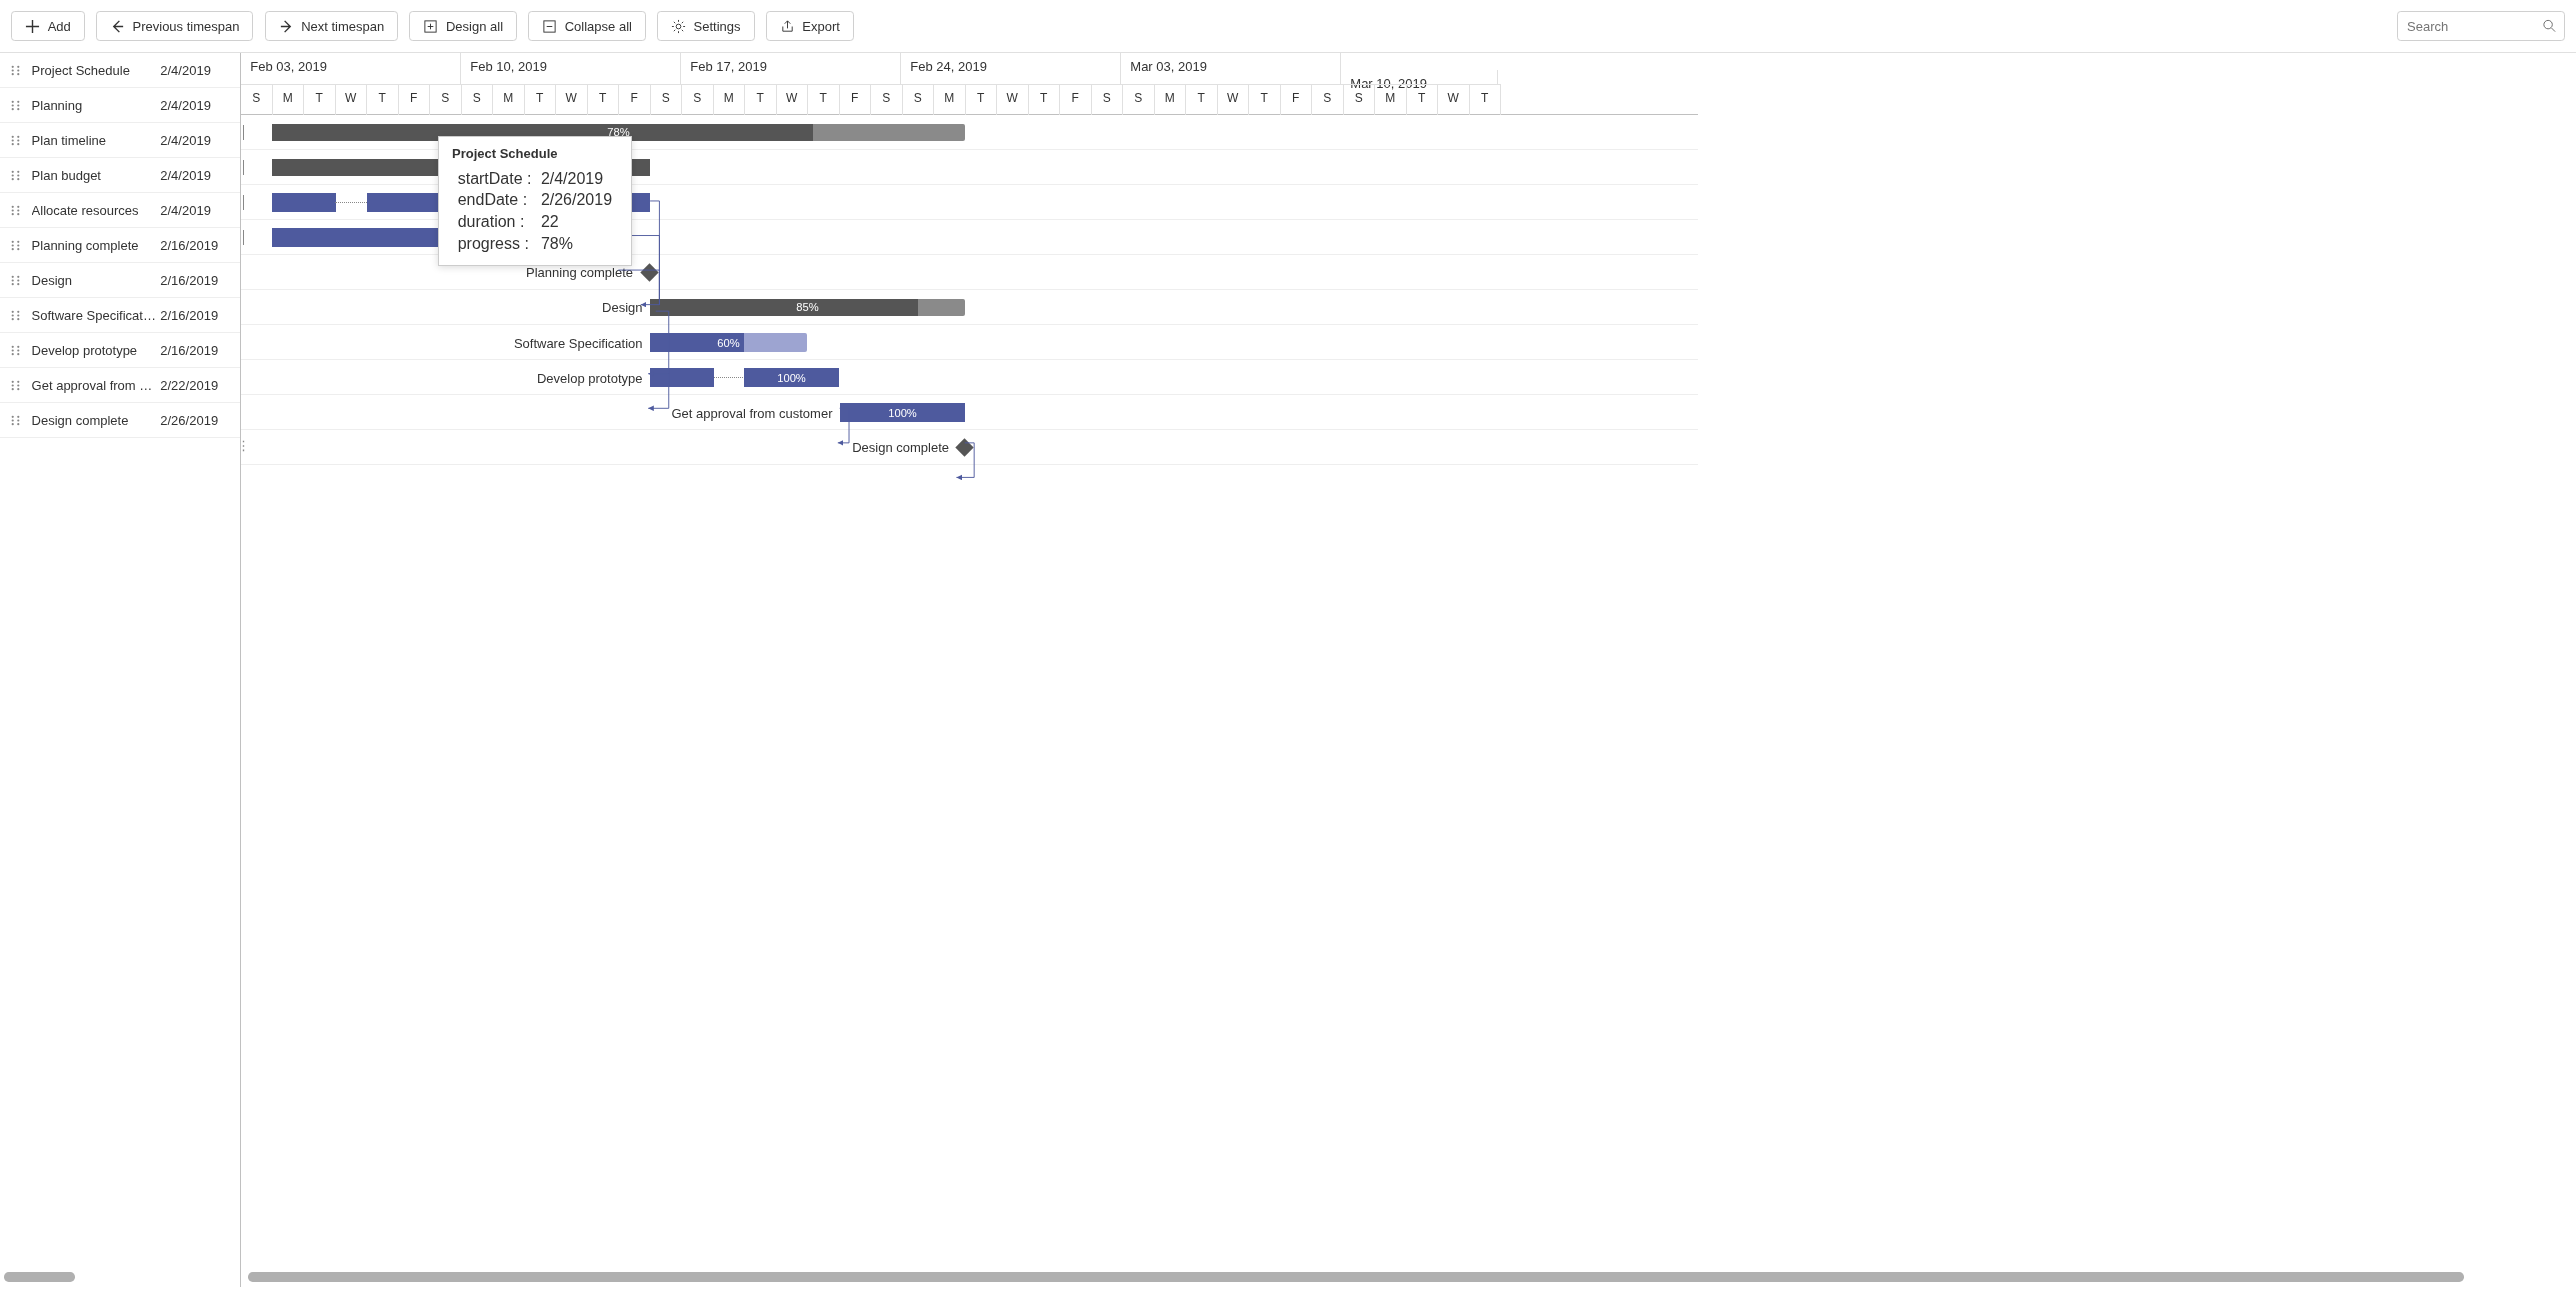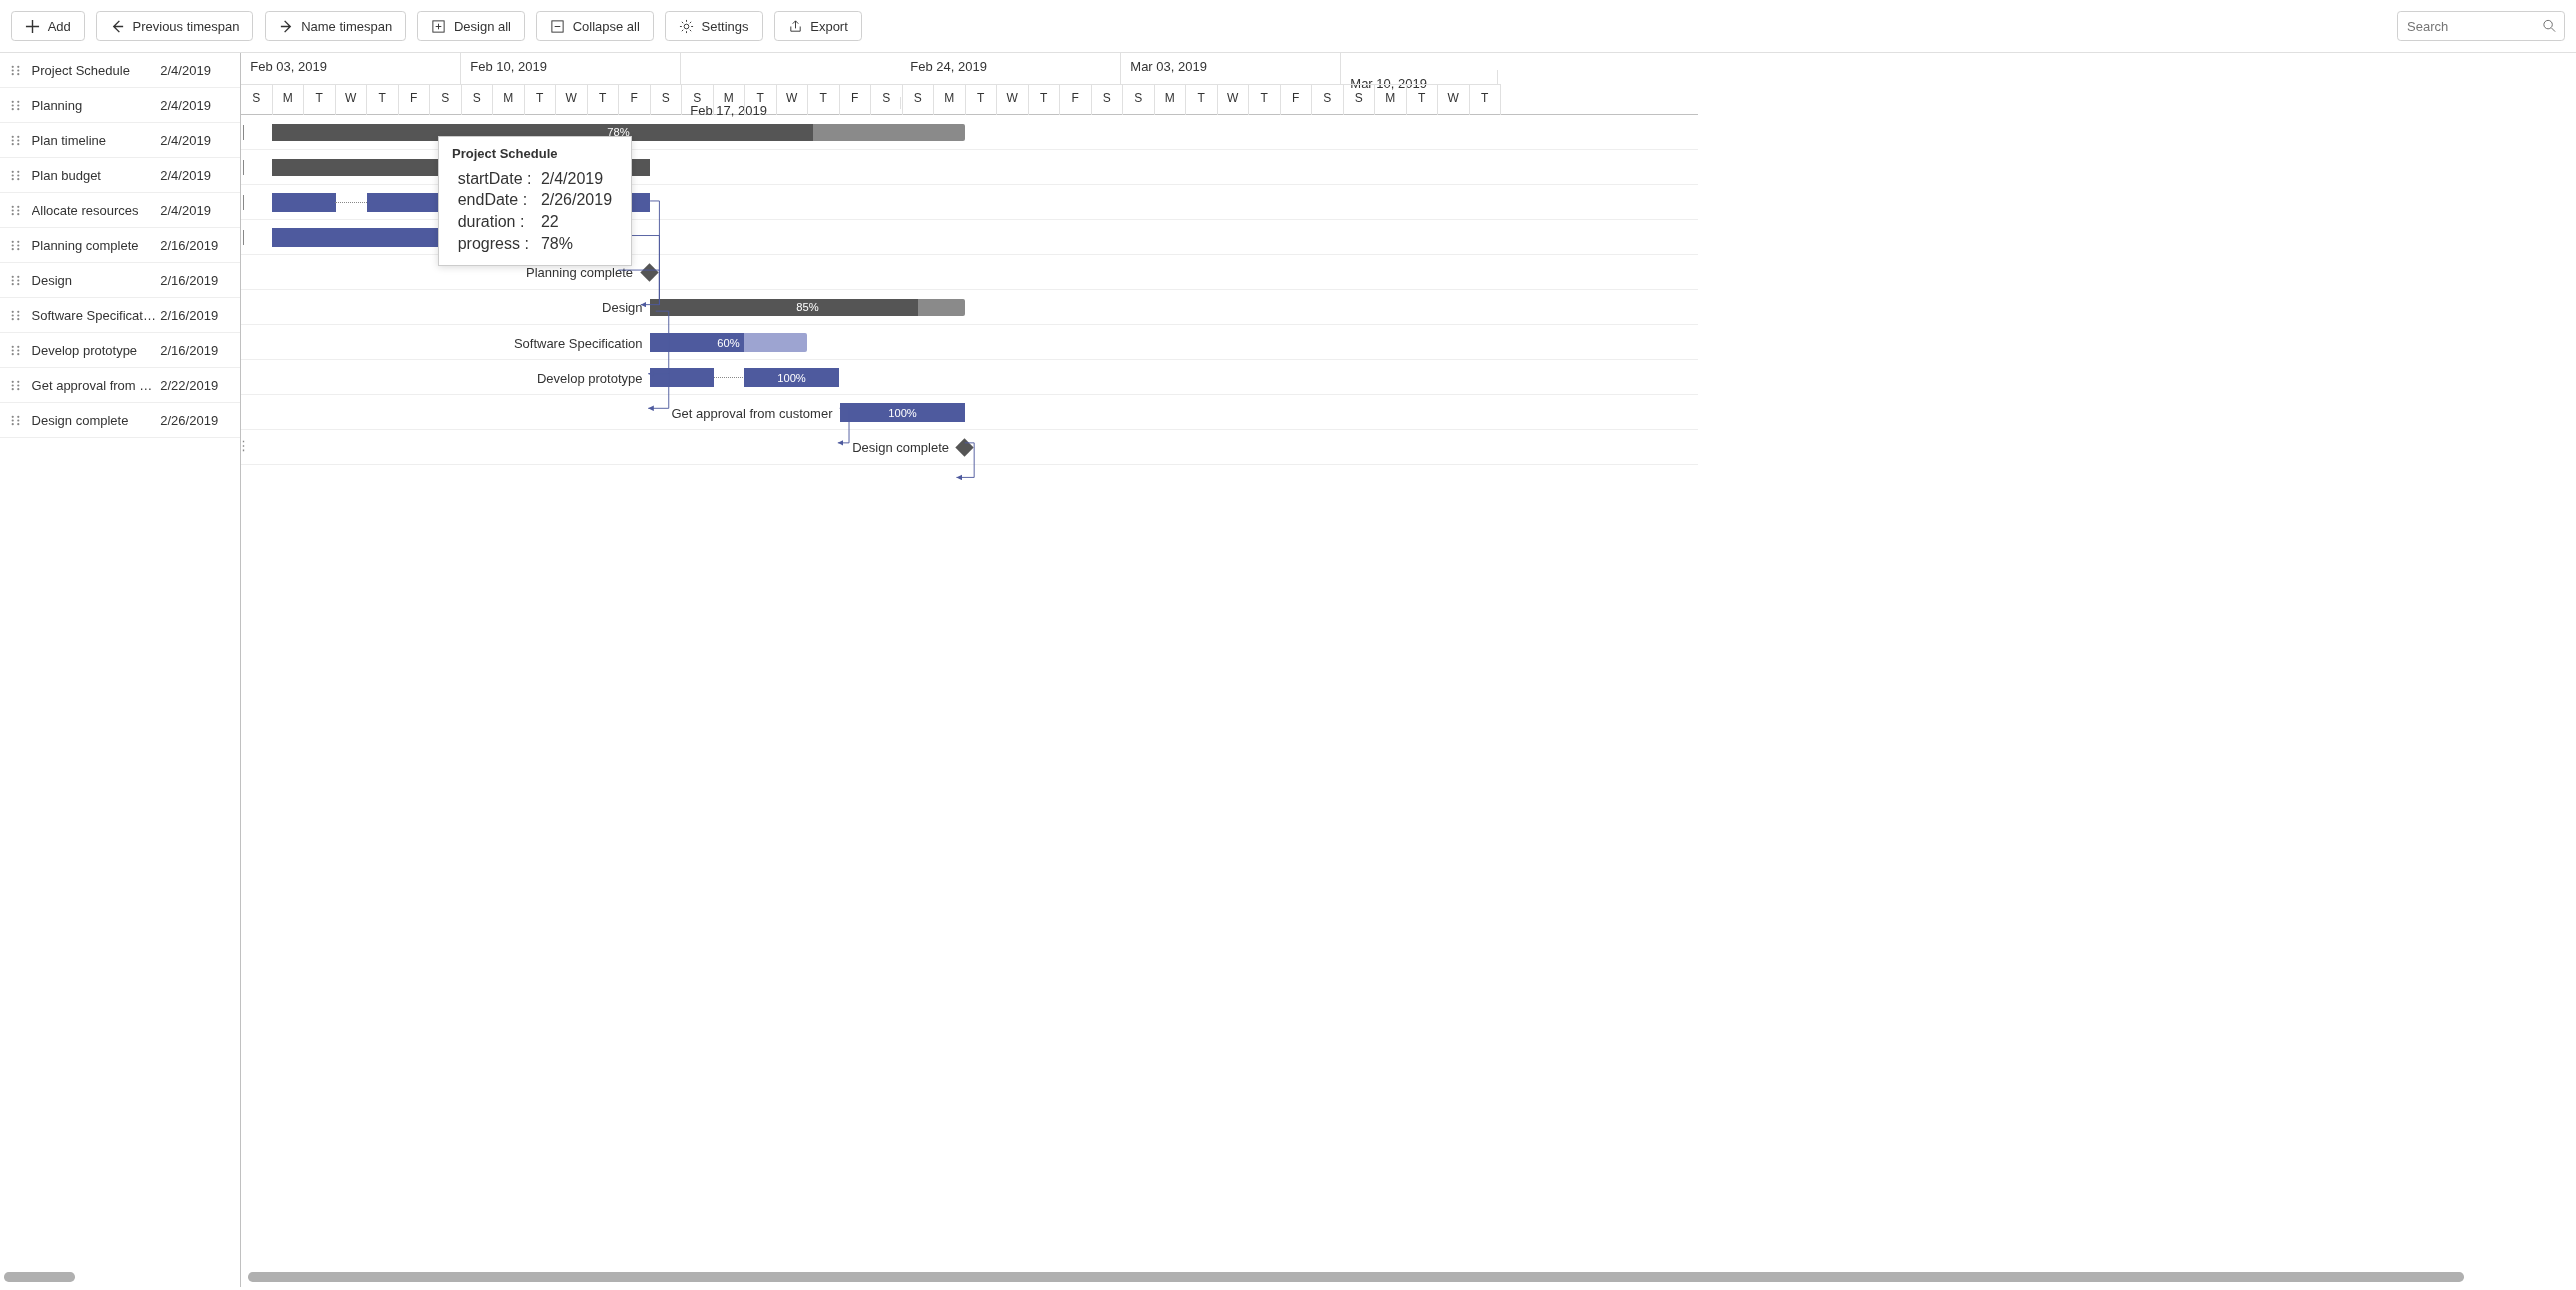--- a/index.html
+++ b/index.html
@@ -91,21 +91,21 @@
   <button class="tb-btn">
     <span class="icon"><svg viewBox="0 0 16 16">
           <path d="M10 2L4 8l6 6M4 8h10" stroke="#333" stroke-width="1.5" fill="none"></path>
         </svg></span>
     <span>Previous timespan</span>
   </button>
   <button class="tb-btn">
     <span class="icon"><svg viewBox="0 0 16 16">
           <path d="M6 2l6 6-6 6M12 8H2" stroke="#333" stroke-width="1.5" fill="none"></path>
         </svg></span>
-    <span>Name timespan</span>
+    <span>Next timespan</span>
   </button>
   <button class="tb-btn">
     <span class="icon"><svg viewBox="0 0 16 16">
           <rect x="2" y="2" width="12" height="12" stroke="#333" fill="none"></rect>
           <path d="M5 8h6M8 5v6" stroke="#333"></path>
         </svg></span>
     <span>Design all</span>
   </button>
   <button class="tb-btn">
     <span class="icon"><svg viewBox="0 0 16 16">
@@ -276,21 +276,21 @@
       </div>
     <div class="h-scroll-thumb grid-scroll-thumb"></div>
   </div>
 
   <div class="chart-panel">
     <div class="chart-inner">
       <div class="chart-header">
         <div class="week-row" id="week-row">
             <div class="week-cell" style="width: 220px;">Feb 03, 2019</div>
             <div class="week-cell" style="width: 220px;">Feb 10, 2019</div>
-            <div class="week-cell" style="width: 220px; margin-top: 44px;">Feb 17, 2019</div>
+            <div class="week-cell" style="width: 220px;">Feb 17, 2019</div>
             <div class="week-cell" style="width: 220px;">Feb 24, 2019</div>
             <div class="week-cell" style="width: 220px;">Mar 03, 2019</div>
             <div class="week-cell" style="width: 157px; margin-top: 17px;">Mar 10, 2019</div>
           </div>
         <div class="day-row" id="day-row">
             <div class="day-cell">S</div>
             <div class="day-cell">M</div>
             <div class="day-cell">T</div>
             <div class="day-cell">W</div>
             <div class="day-cell">T</div>

